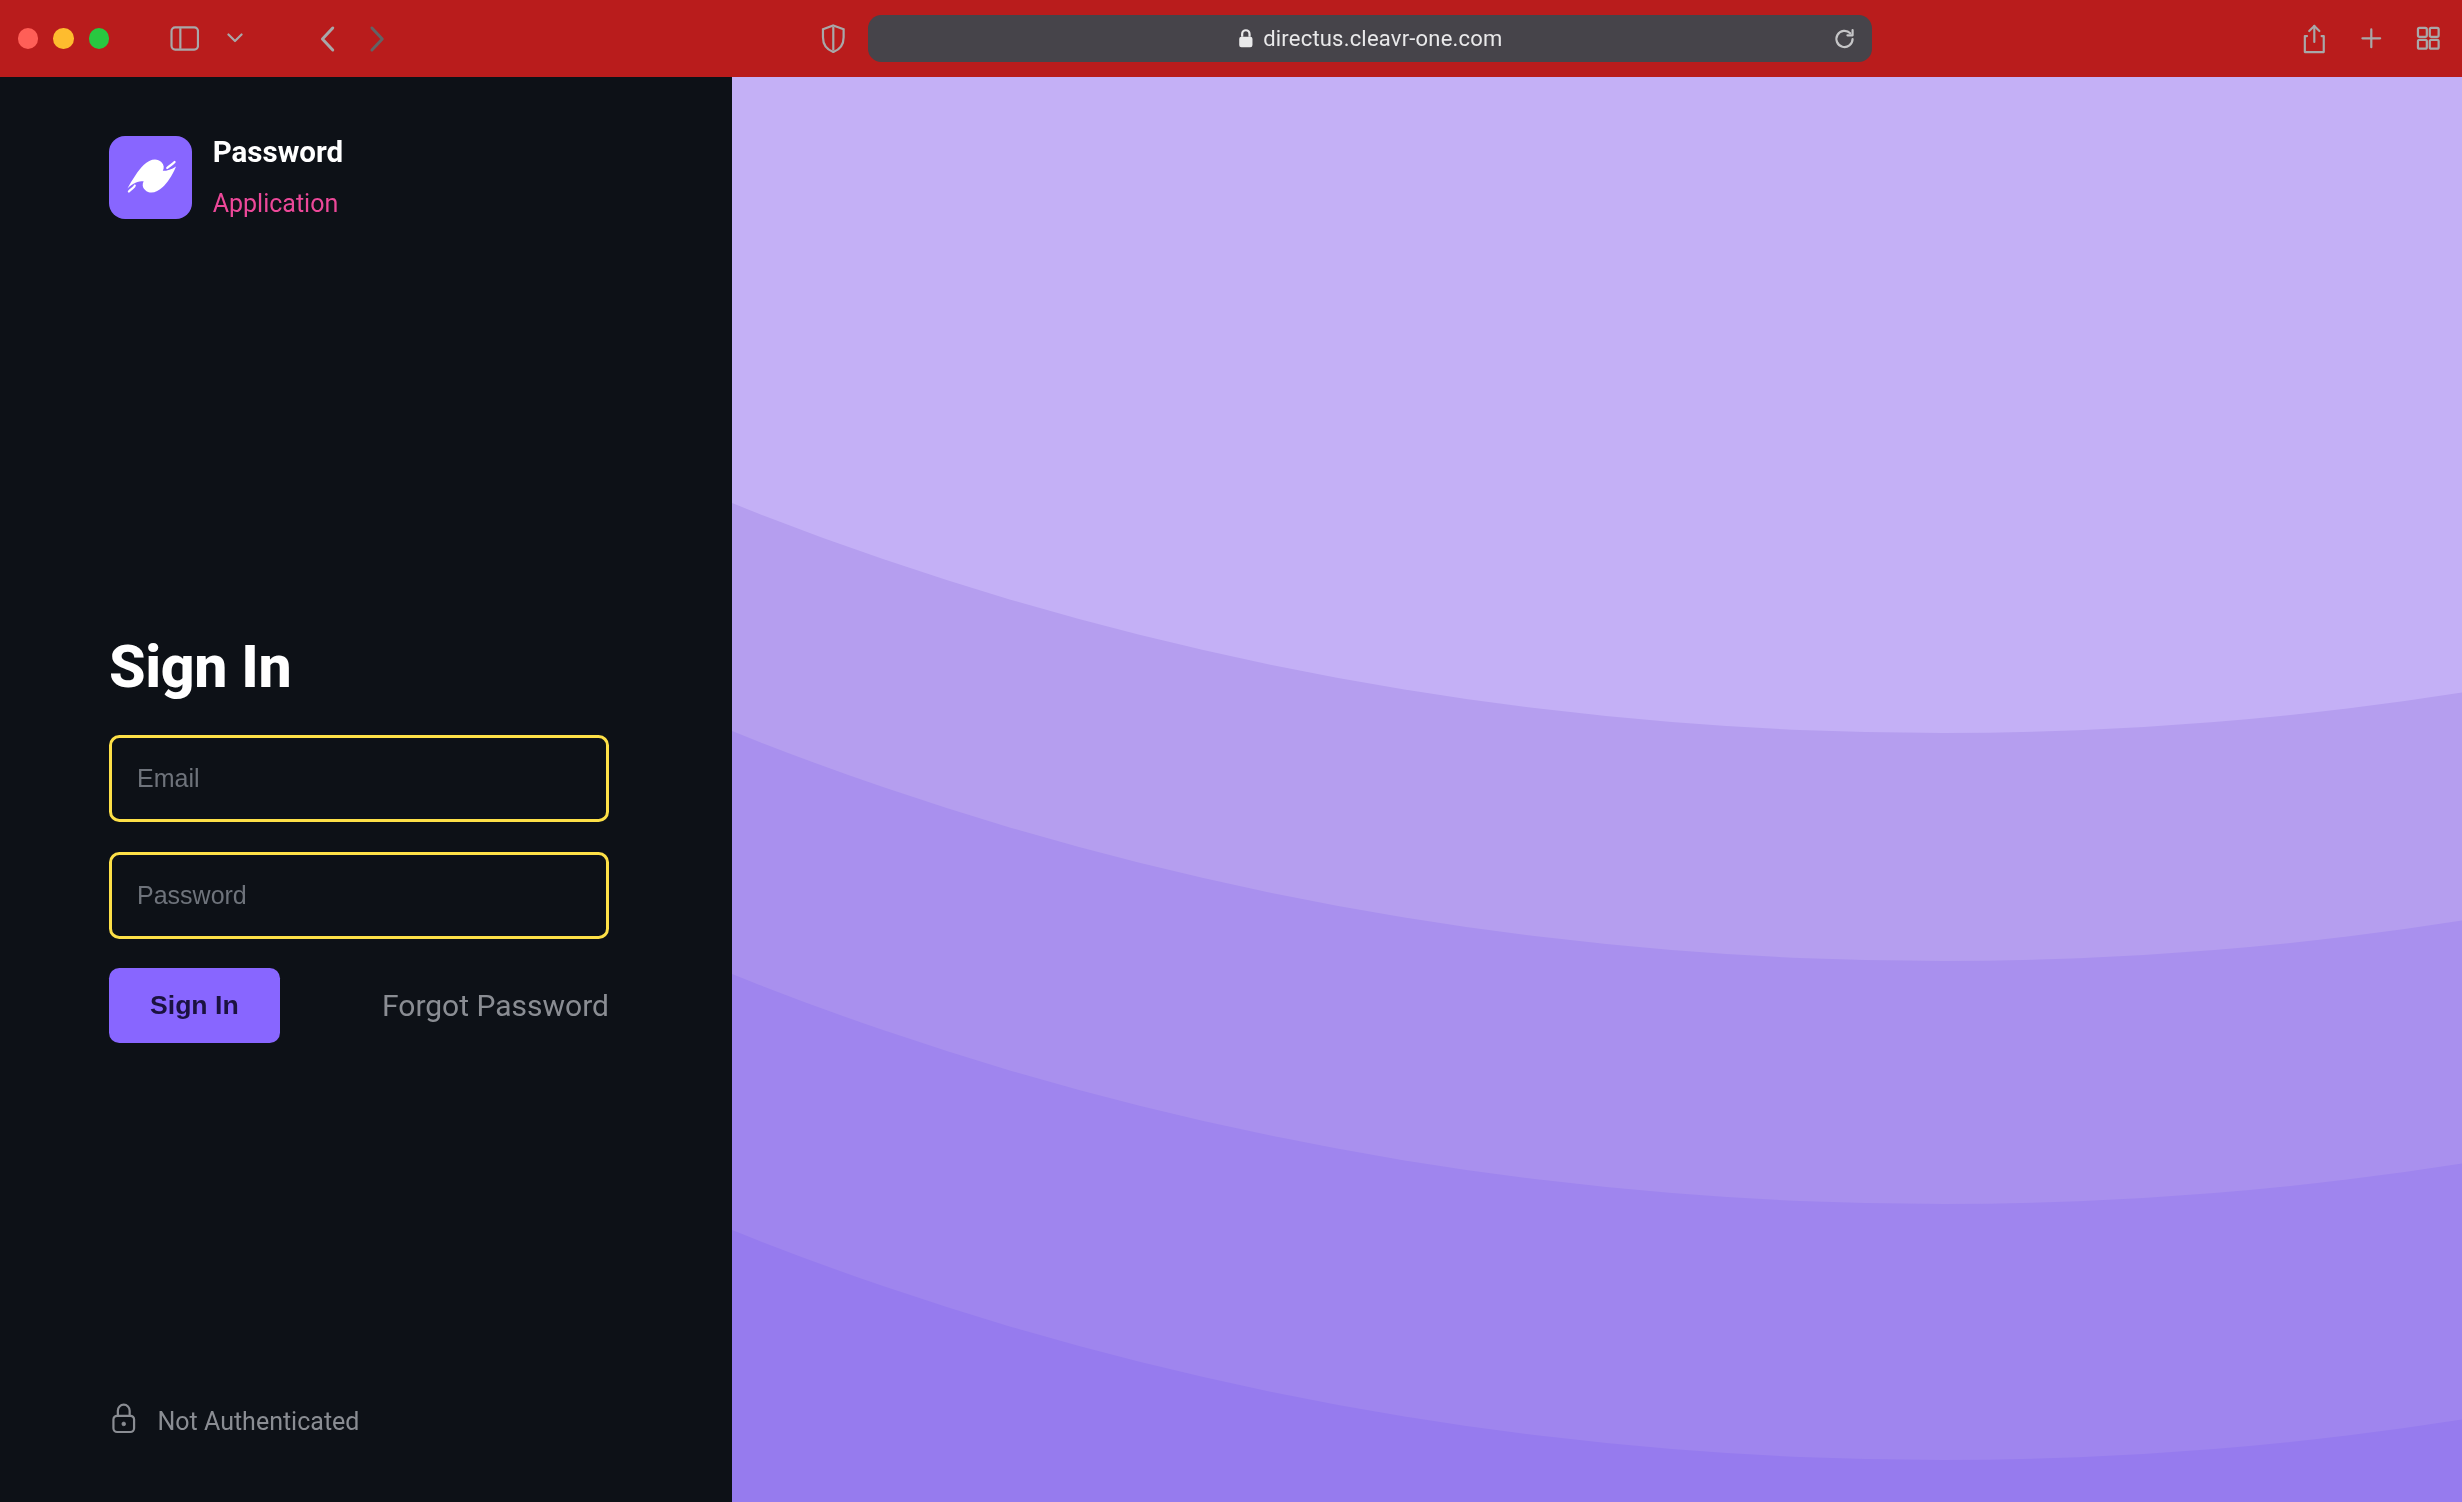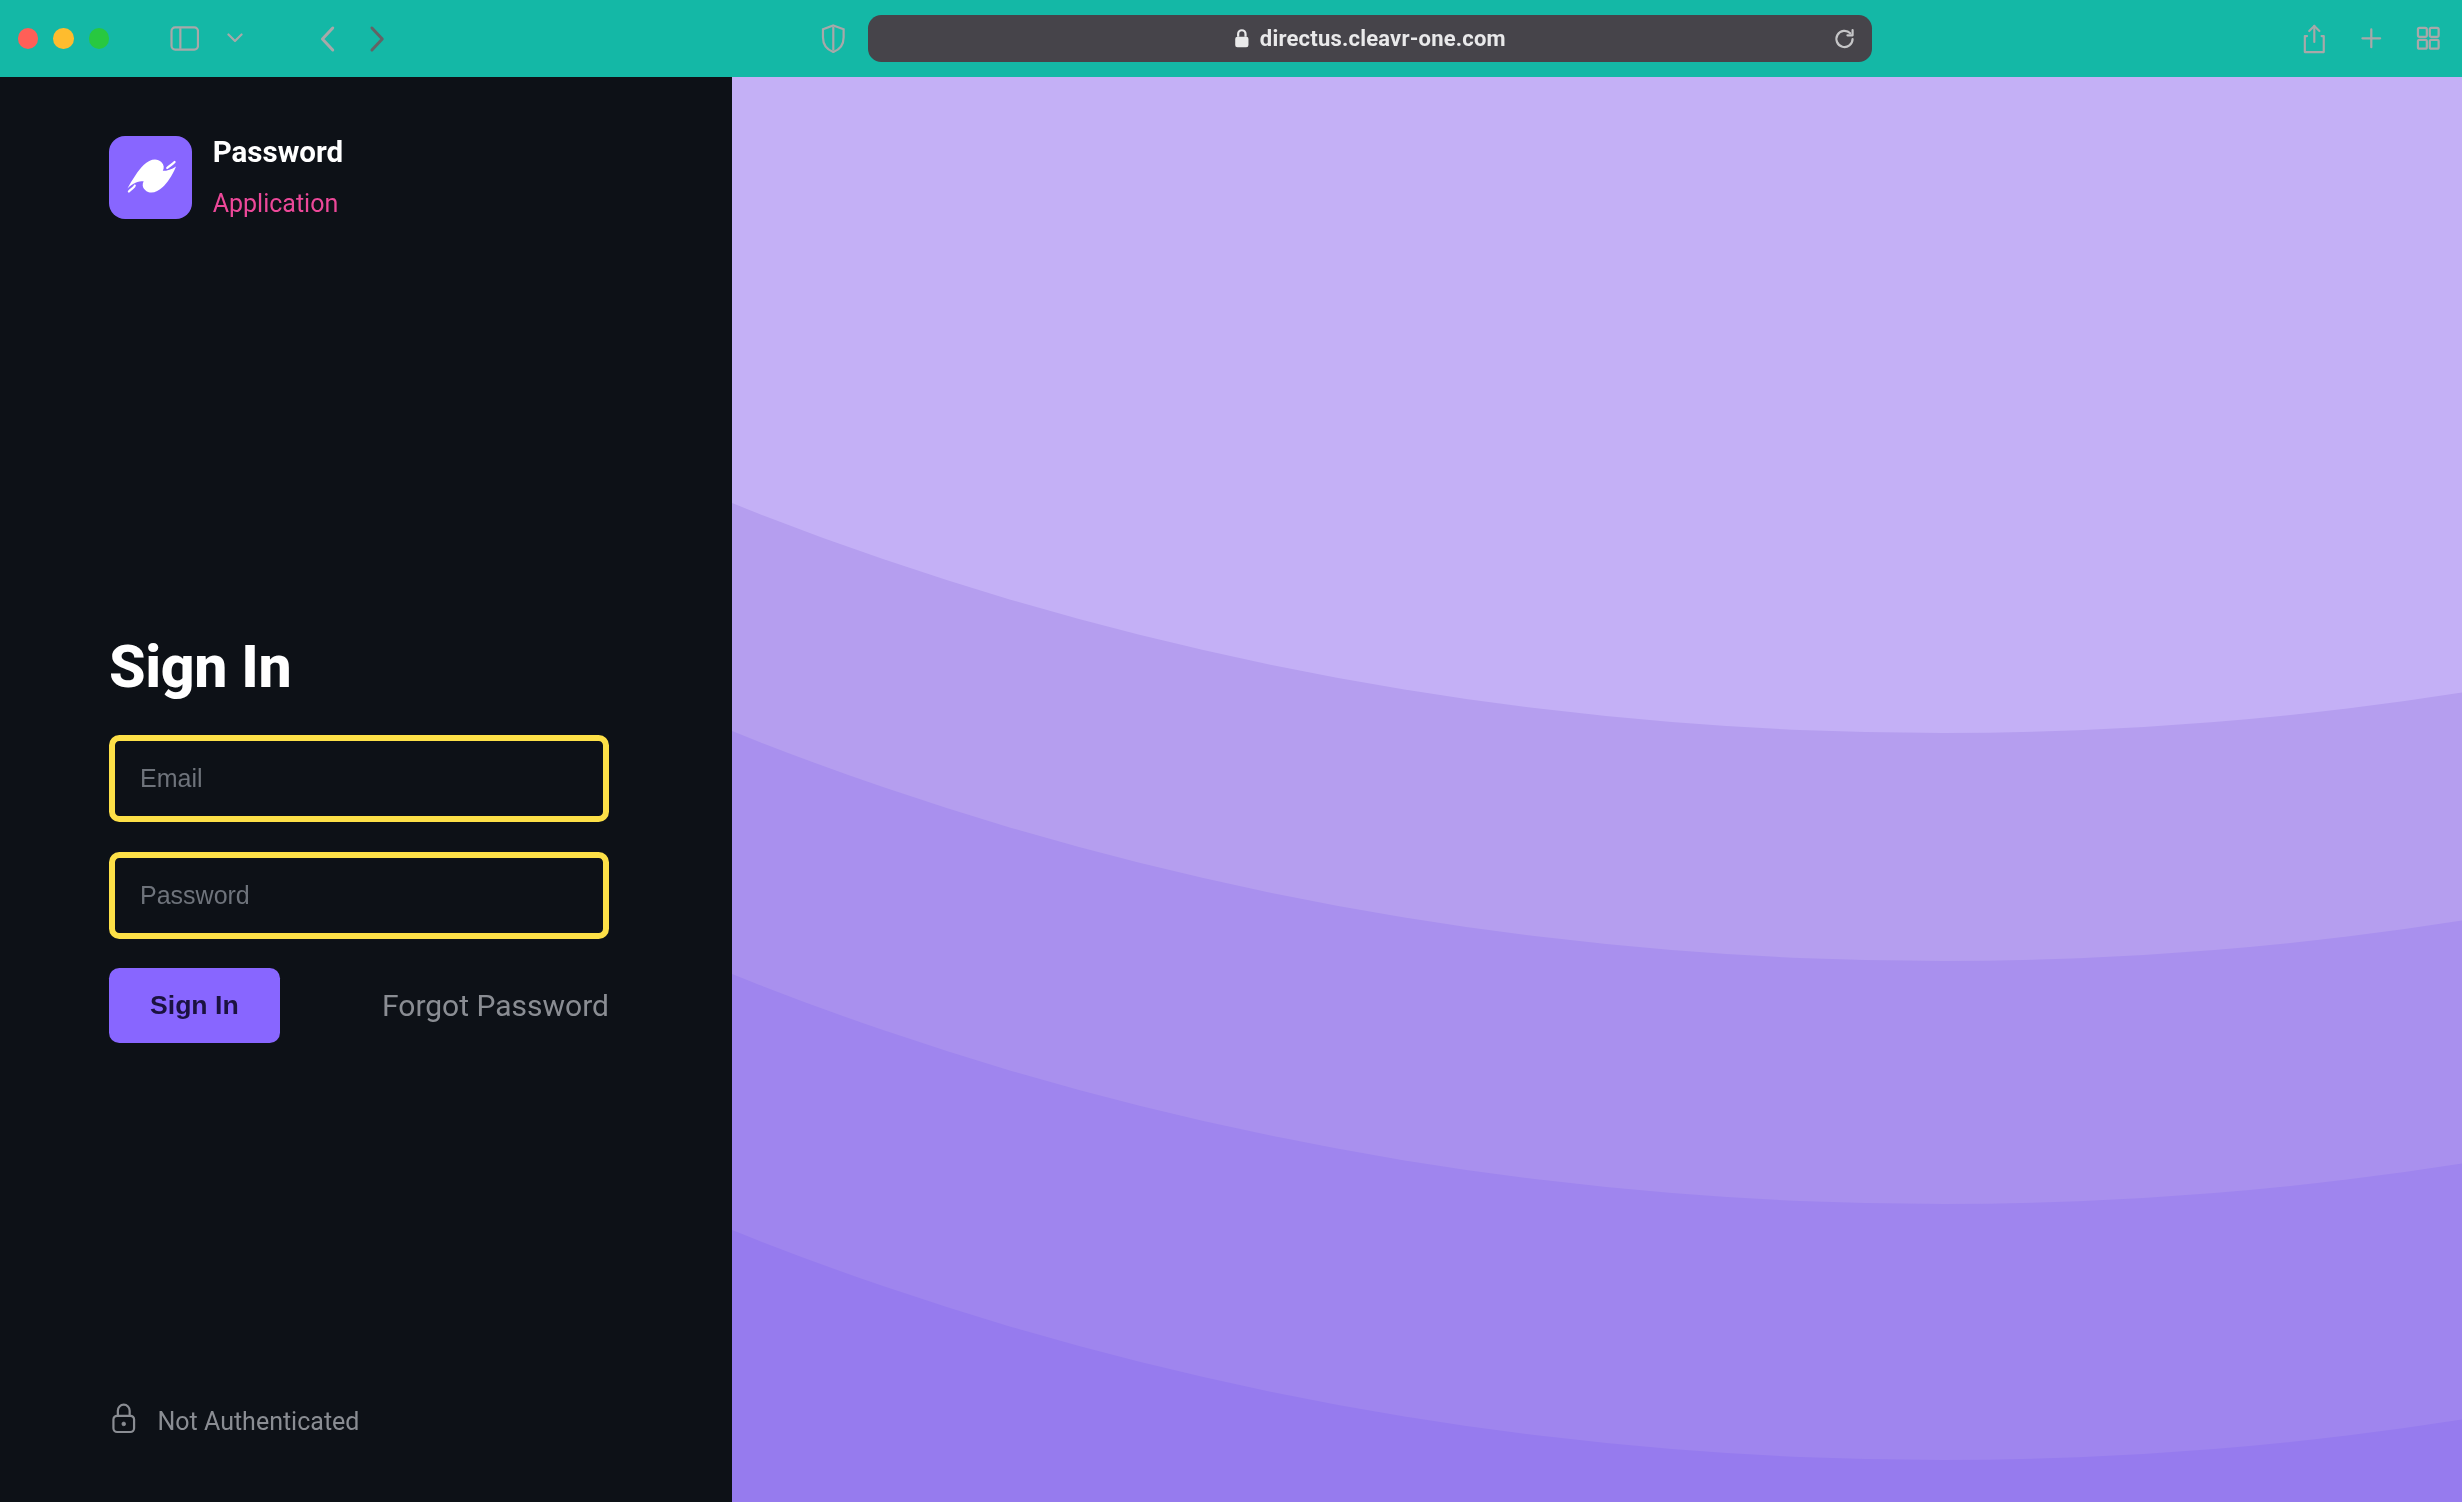--- a/index.html
+++ b/index.html
@@ -11,26 +11,25 @@
       font-family: -apple-system, BlinkMacSystemFont, "Segoe UI", Roboto, Helvetica, Arial, sans-serif;
       width: 2462px;
       height: 1503px;
       overflow: hidden;
       background: #0d1117;
     }
 
     
     .browser-toolbar {
       height: 77px;
-      background: #14b8a6;
+      background: #b91c1c;
       display: flex;
       align-items: center;
       padding: 0 17.7px;
       gap: 14.8px;
-      font-weight: bold;
     }
     .traffic-lights {
       display: flex;
       gap: 14.8px;
       align-items: center;
     }
     .traffic-light {
       width: 20.7px;
       height: 20.7px;
       border-radius: 50%;
@@ -157,21 +156,21 @@
       font-size: 59px;
       font-weight: 800;
       letter-spacing: -0.4px;
       margin-bottom: 34px;
     }
 
     .field {
       width: 500px;
       height: 87px;
       background: transparent;
-      border: 6px solid #fde047;
+      border: 3px solid #fde047;
       border-radius: 10.3px;
       padding: 0 25px;
       display: flex;
       align-items: center;
       margin-bottom: 29.5px;
     }
     .field input {
       width: 100%;
       background: transparent;
       border: none;

